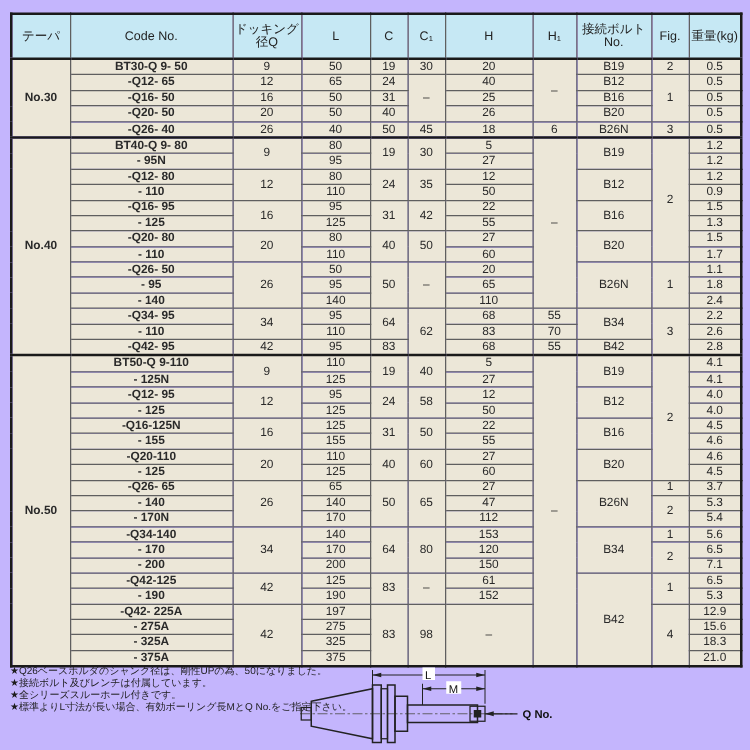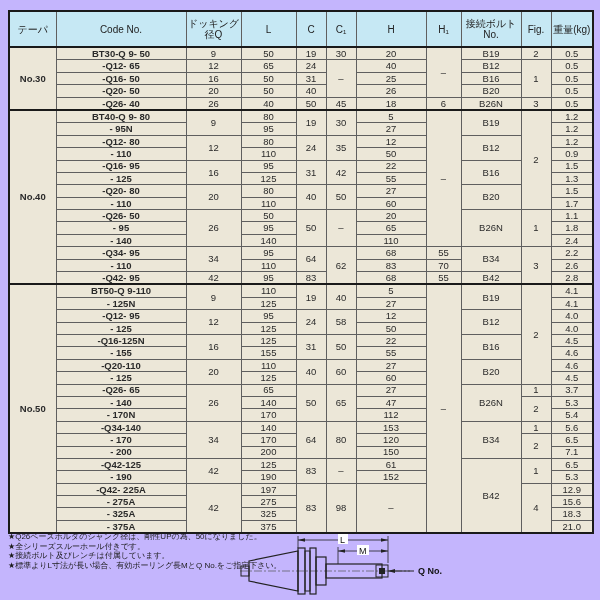--- a/index.html
+++ b/index.html
@@ -413,22 +413,22 @@
         <tr>
           <td class="code-cell">- 375A</td>
           <td class="num-cell">375</td>
           <td class="num-cell">21.0</td>
         </tr>
       </tbody>
   </table>
 
   <div class="notes">
     <div>★Q26ベースホルダのシャンク径は、剛性UPの為、50になりました。</div>
+    <div>★接続ボルト及びレンチは付属しています。</div>
     <div>★全シリーズスルーホール付きです。</div>
-    <div>★接続ボルト及びレンチは付属しています。</div>
     <div>★標準よりL寸法が長い場合、有効ボーリング長MとQ No.をご指定下さい。</div>
   </div>
 
   <div class="diagram">
     <svg width="230" height="66" viewBox="0 0 230 66">
 
       <line x1="2" y1="38" x2="172" y2="38" stroke="#555" stroke-width="0.7" stroke-dasharray="8 2 2 2"></line>
 
       <rect x="3" y="33" width="8" height="10" fill="none" stroke="#222" stroke-width="1"></rect>
 

